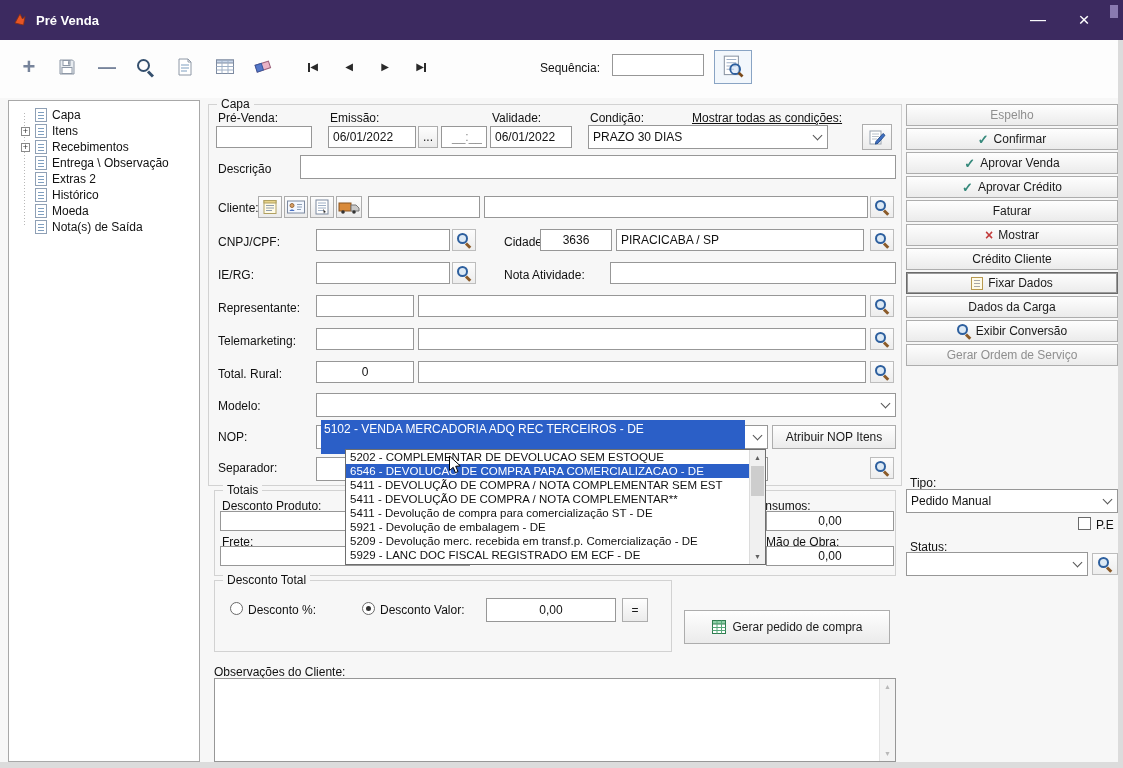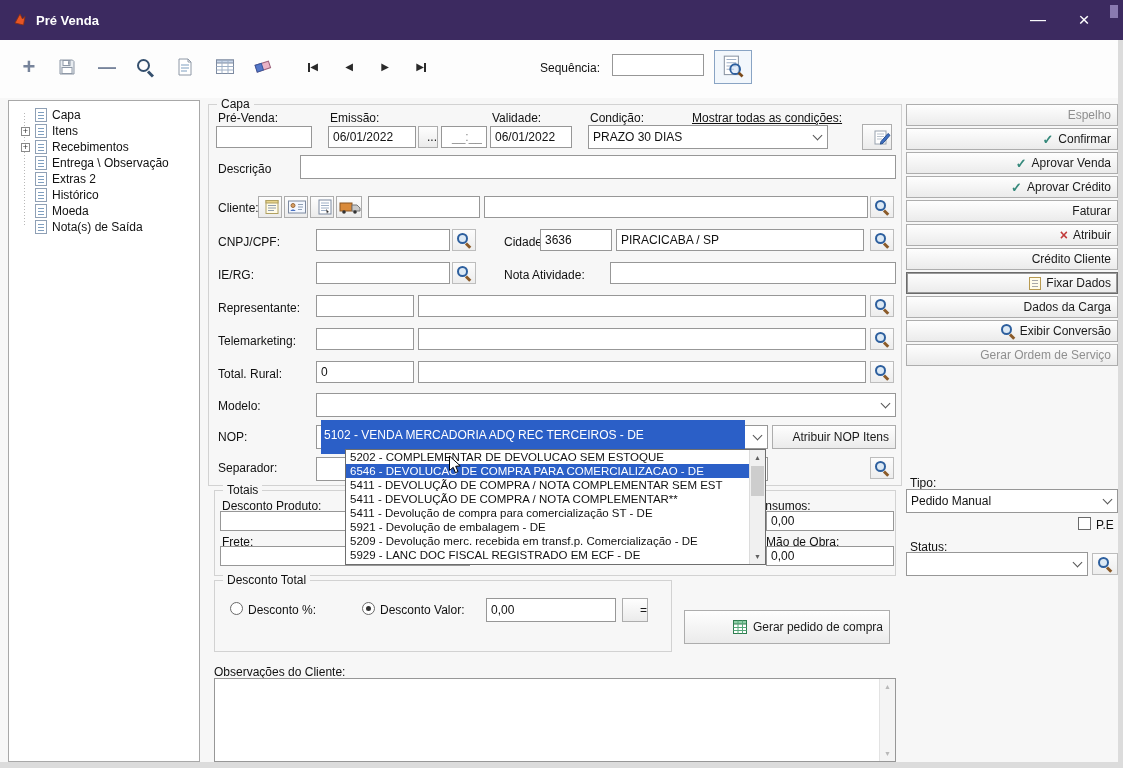--- a/index.html
+++ b/index.html
@@ -9,29 +9,29 @@
     --cancel:#c23b3b;
   }
   *{box-sizing:border-box;margin:0;padding:0}
   body{background:#d8d8d8;font-family:"Liberation Sans",sans-serif;font-size:12px;color:#111}
   #stage{position:relative;width:1123px;height:768px;background:#f7f7f7;overflow:hidden}
 
   .lbl{position:absolute;white-space:nowrap;line-height:13px}
   .link{text-decoration:underline}
   .inp{position:absolute;height:22px;border:1px solid #979797;background:#fff;padding:0 4px;
        font:12px "Liberation Sans",sans-serif;color:#111;outline:none}
-  .inp.right{text-align:left}
+  .inp.right{text-align:center}
   .inp.ghost{color:#8a8a8a;text-align:center}
   .combo{position:absolute;height:24px;border:1px solid #979797;background:#fff;display:flex;align-items:center;padding:0 22px 0 4px}
   .combo .val{flex:1;white-space:nowrap;overflow:hidden}
-  .combo .val.selhl{background:var(--selection);color:#fff;height:34px;line-height:18px;padding:6px 3px}
+  .combo .val.selhl{background:var(--selection);color:#fff;height:34px;line-height:18px;padding:0 3px}
   .chevbox{position:absolute;right:0;top:0;bottom:0;width:19px;display:flex;align-items:center;justify-content:center}
   .chev{width:7px;height:7px;border-right:1.5px solid #555;border-bottom:1.5px solid #555;transform:rotate(45deg);margin-top:-4px}
 
-  .btn{position:absolute;display:flex;align-items:center;justify-content:flex-end;gap:5px;
+  .btn{position:absolute;display:flex;align-items:center;justify-content:center;gap:5px;
        background:linear-gradient(#fefefe,#ebebeb);border:1px solid #adadad;
        font:12px "Liberation Sans",sans-serif;color:#1a1a1a;padding:0 6px;cursor:default;white-space:nowrap}
   .btn.dim{color:#8f8f8f}
   .btn.def{border-color:#6b6b6b;box-shadow:inset 0 0 0 1px #9a9a9a}
   .group{position:absolute;border:1px solid #d2d2d2}
   .gtitle{position:absolute;top:-7px;left:8px;background:#f7f7f7;padding:0 4px;line-height:13px;white-space:nowrap}
 
   .magbtn{position:absolute;width:24px;height:22px;border:1px solid #bdbdbd;background:linear-gradient(#fcfcfc,#ededed);
           display:flex;align-items:center;justify-content:center}
   .mag{position:relative;width:14px;height:14px;display:inline-block}
@@ -434,21 +434,21 @@
   </div>
   <div class="btn" style="left:906px;top:176px;width:212px;height:22px">
     <span class="chk">✓</span>
     <span>Aprovar Crédito</span>
   </div>
   <div class="btn" style="left:906px;top:200px;width:212px;height:22px">
     <span>Faturar</span>
   </div>
   <div class="btn" style="left:906px;top:224px;width:212px;height:22px">
     <span class="xred">×</span>
-    <span>Atribuir</span>
+    <span>Mostrar</span>
   </div>
   <div class="btn def" style="left:906px;top:272px;width:212px;height:22px">
     <span class="noteic"></span>
     <span>Fixar Dados</span>
   </div>
   <div class="btn" style="left:906px;top:248px;width:212px;height:22px">
     <span>Crédito Cliente</span>
   </div>
   <div class="btn" style="left:906px;top:296px;width:212px;height:22px">
     <span>Dados da Carga</span>

